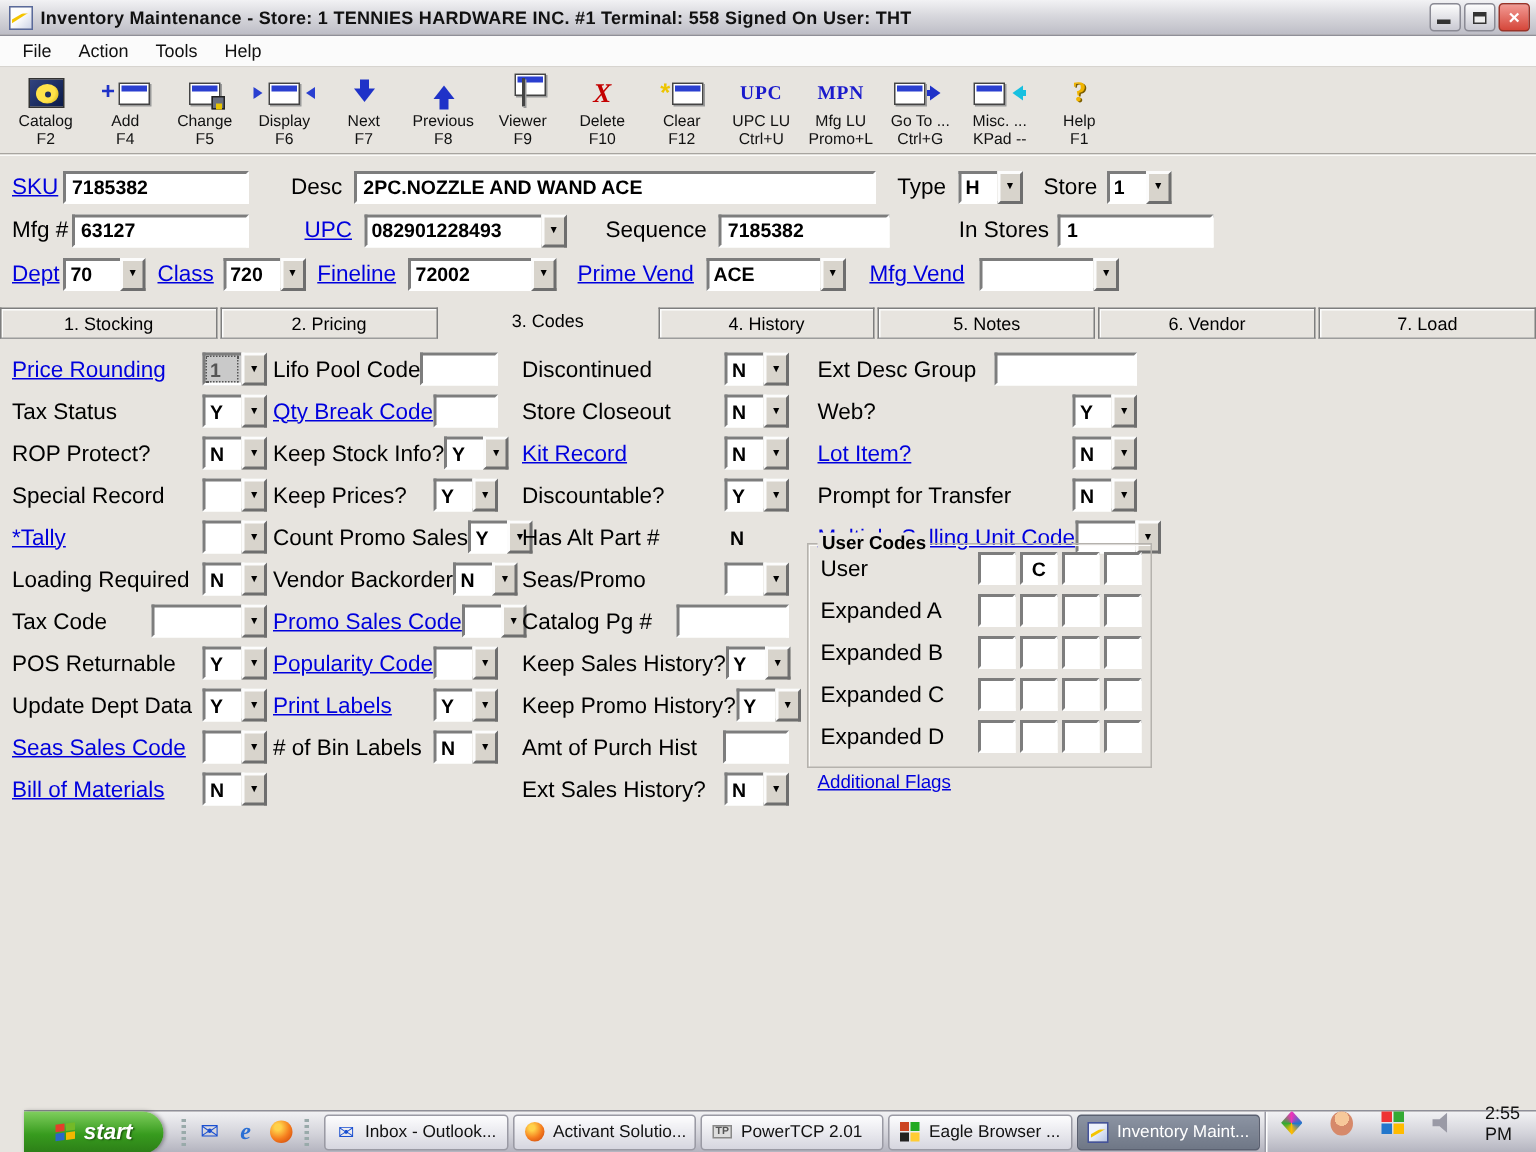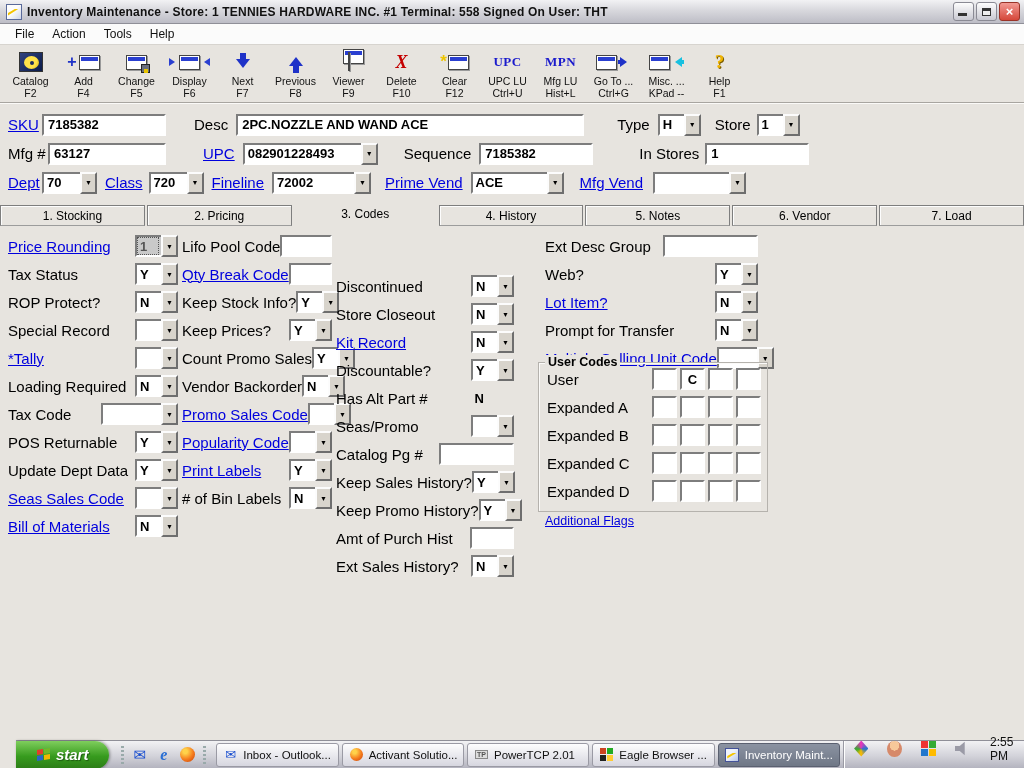--- a/index.html
+++ b/index.html
@@ -81,21 +81,21 @@
     box-shadow:inset 1px 1px 0 #fdfdfd; display:flex; align-items:center; justify-content:center;
     font-size:12px; color:#000; white-space:nowrap; }
   .tab.active { height:25px; border:none; box-shadow:none; background:#e7e4df; }
 
   
   .panel { position:relative; height:516px; }
   .col { position:absolute; top:6px; display:flex; flex-direction:column; }
   .crow { height:28px; display:flex; align-items:center; justify-content:space-between; }
   .col1 { left:8px;   width:170px; }
   .col2 { left:182px; width:150px; }
-  .col3 { left:336px; width:178px;margin-top:40px; }
+  .col3 { left:348px; width:178px; }
   .col4 { left:545px; width:213px; }
   .ti.w55 { width:55px; } .ti.w75 { width:75px; } .ti.w44 { width:44px; } .ti.w95 { width:95px; }
   .cval.w60 { min-width:60px; } .cval.w40 { min-width:40px; }
   .static-n { font-weight:bold; font-size:13px; padding-right:30px; }
 
   .group-box { position:absolute; left:538px; top:136px; width:230px; height:150px;
     border:1px solid #b5b2ad; box-shadow:inset 1px 1px 0 #fbfaf8; padding:2px 6px 0 8px; }
   .group-title { position:absolute; top:-8px; left:6px; background:#e7e4df; font-size:12.5px; font-weight:bold; padding:0 3px; }
   .ucrow { height:28px; display:flex; align-items:center; justify-content:space-between; }
   .ucboxes { display:flex; gap:3px; }
@@ -246,21 +246,21 @@
           <span class="upc-txt">UPC</span>
         </span>
       <span class="tb-label">UPC LU</span>
       <span class="tb-key">Ctrl+U</span>
     </div>
     <div class="tbtn">
       <span class="tb-ico">
           <span class="upc-txt">MPN</span>
         </span>
       <span class="tb-label">Mfg LU</span>
-      <span class="tb-key">Hist+L</span>
+      <span class="tb-key">Promo+L</span>
     </div>
     <div class="tbtn">
       <span class="tb-ico">
           <i class="doc"></i>
           <i class="arr-r"></i>
         </span>
       <span class="tb-label">Go To ...</span>
       <span class="tb-key">Ctrl+G</span>
     </div>
     <div class="tbtn">
@@ -279,21 +279,21 @@
       <span class="tb-key">F1</span>
     </div>
   </div>
 
   <div class="hdr">
     <div class="hrow">
       <span class="lbl lk" style="width:34px">SKU</span>
       <span class="ti" style="width:124px">7185382</span>
       <span class="lbl" style="margin-left:28px">Desc</span>
       <span class="ti" style="width:348px;margin-left:8px">2PC.NOZZLE AND WAND ACE</span>
-      <span class="lbl" style="margin-left:33px">Type</span>
+      <span class="lbl" style="margin-left:14px">Type</span>
       <span class="combo" style="margin-left:8px">
           <span class="cval">H</span>
           <span class="cbtn">▼</span>
         </span>
       <span class="lbl" style="margin-left:14px">Store</span>
       <span class="combo" style="margin-left:6px">
           <span class="cval">1</span>
           <span class="cbtn">▼</span>
         </span>
     </div>

